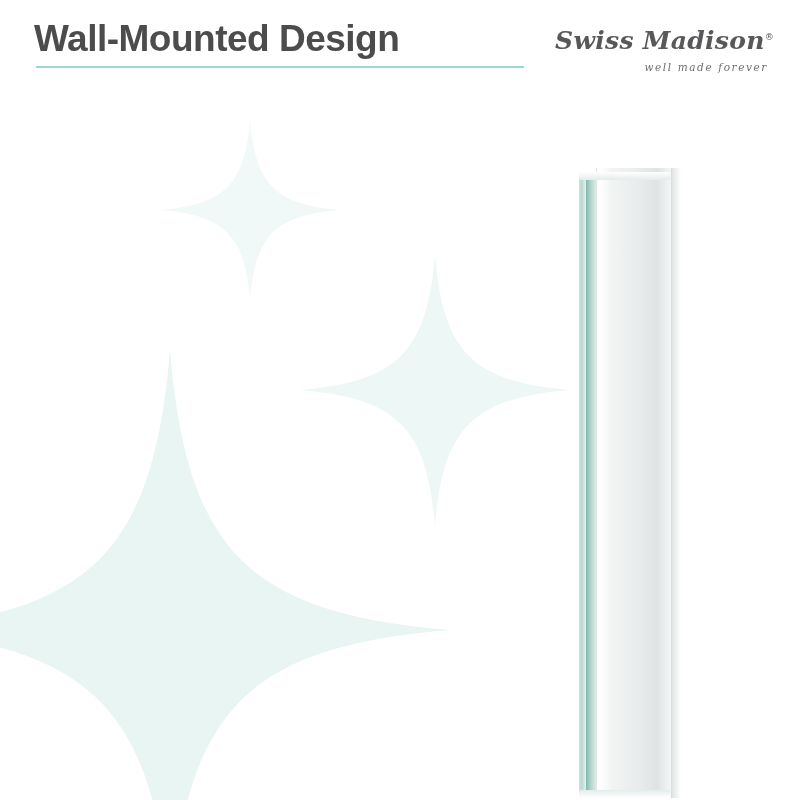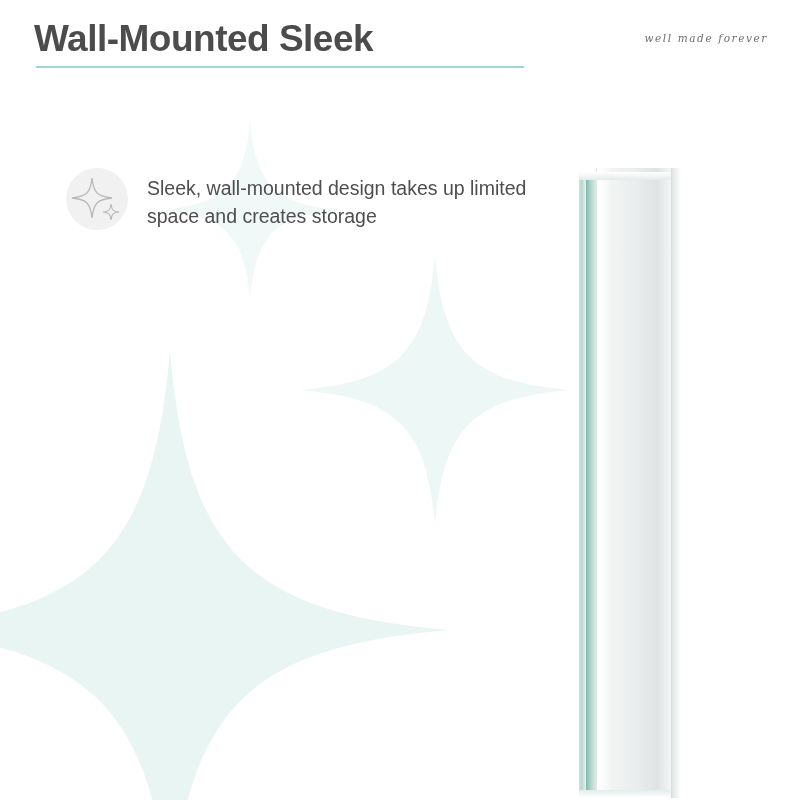--- a/index.html
+++ b/index.html
@@ -187,37 +187,31 @@
     <path d="M50 0 C53 36 64 47 100 50 C64 53 53 64 50 100 C47 64 36 53 0 50 C36 47 47 36 50 0 Z" fill="#e9f5f3"></path>
   </svg>
   <svg class="bg-sparkle" style="left:300px; top:255px;" width="270" height="270" viewBox="0 0 100 100">
     <path d="M50 0 C53 36 64 47 100 50 C64 53 53 64 50 100 C47 64 36 53 0 50 C36 47 47 36 50 0 Z" fill="#edf7f5"></path>
   </svg>
   <svg class="bg-sparkle" style="left:160px; top:120px;" width="180" height="180" viewBox="0 0 100 100">
     <path d="M50 0 C53 36 64 47 100 50 C64 53 53 64 50 100 C47 64 36 53 0 50 C36 47 47 36 50 0 Z" fill="#f1f9f8"></path>
   </svg>
 
   <div class="header">
-    <div class="title">Wall-Mounted Sleek</div>
+    <div class="title">Wall-Mounted Design</div>
     <div class="title-rule"></div>
 
     <div class="brand">
+      <div class="brand-name">
+        <span>Swiss Madison</span><span class="brand-reg">®</span>
+      </div>
       <div class="brand-tag">well made forever</div>
     </div>
   </div>
 
-  <div class="feature">
-    <div class="feature-icon">
-      <svg width="62" height="62" viewBox="0 0 62 62">
-        <path d="M26 10 C27.6 25 31.5 28.5 46 30 C31.5 31.5 27.6 35 26 50 C24.4 35 20.5 31.5 6 30 C20.5 28.5 24.4 25 26 10 Z" fill="none" stroke="#b9b9b9" stroke-width="1.3"></path>
-        <path d="M45 36 C45.7 42 47.2 43.4 53 44 C47.2 44.6 45.7 46 45 52 C44.3 46 42.8 44.6 37 44 C42.8 43.4 44.3 42 45 36 Z" fill="none" stroke="#b9b9b9" stroke-width="1.1"></path>
-      </svg>
-    </div>
-    <div class="feature-text">Sleek, wall-mounted design takes up limited space and creates storage</div>
-  </div>
 
   <div class="product">
     <div class="glass-edge-outer"></div>
     <div class="glass-edge-inner"></div>
     <div class="glass-face"></div>
     <div class="glass-shadow"></div>
     <div class="glass-top-cap"></div>
     <div class="glass-bottom-cap"></div>
   </div>
 

